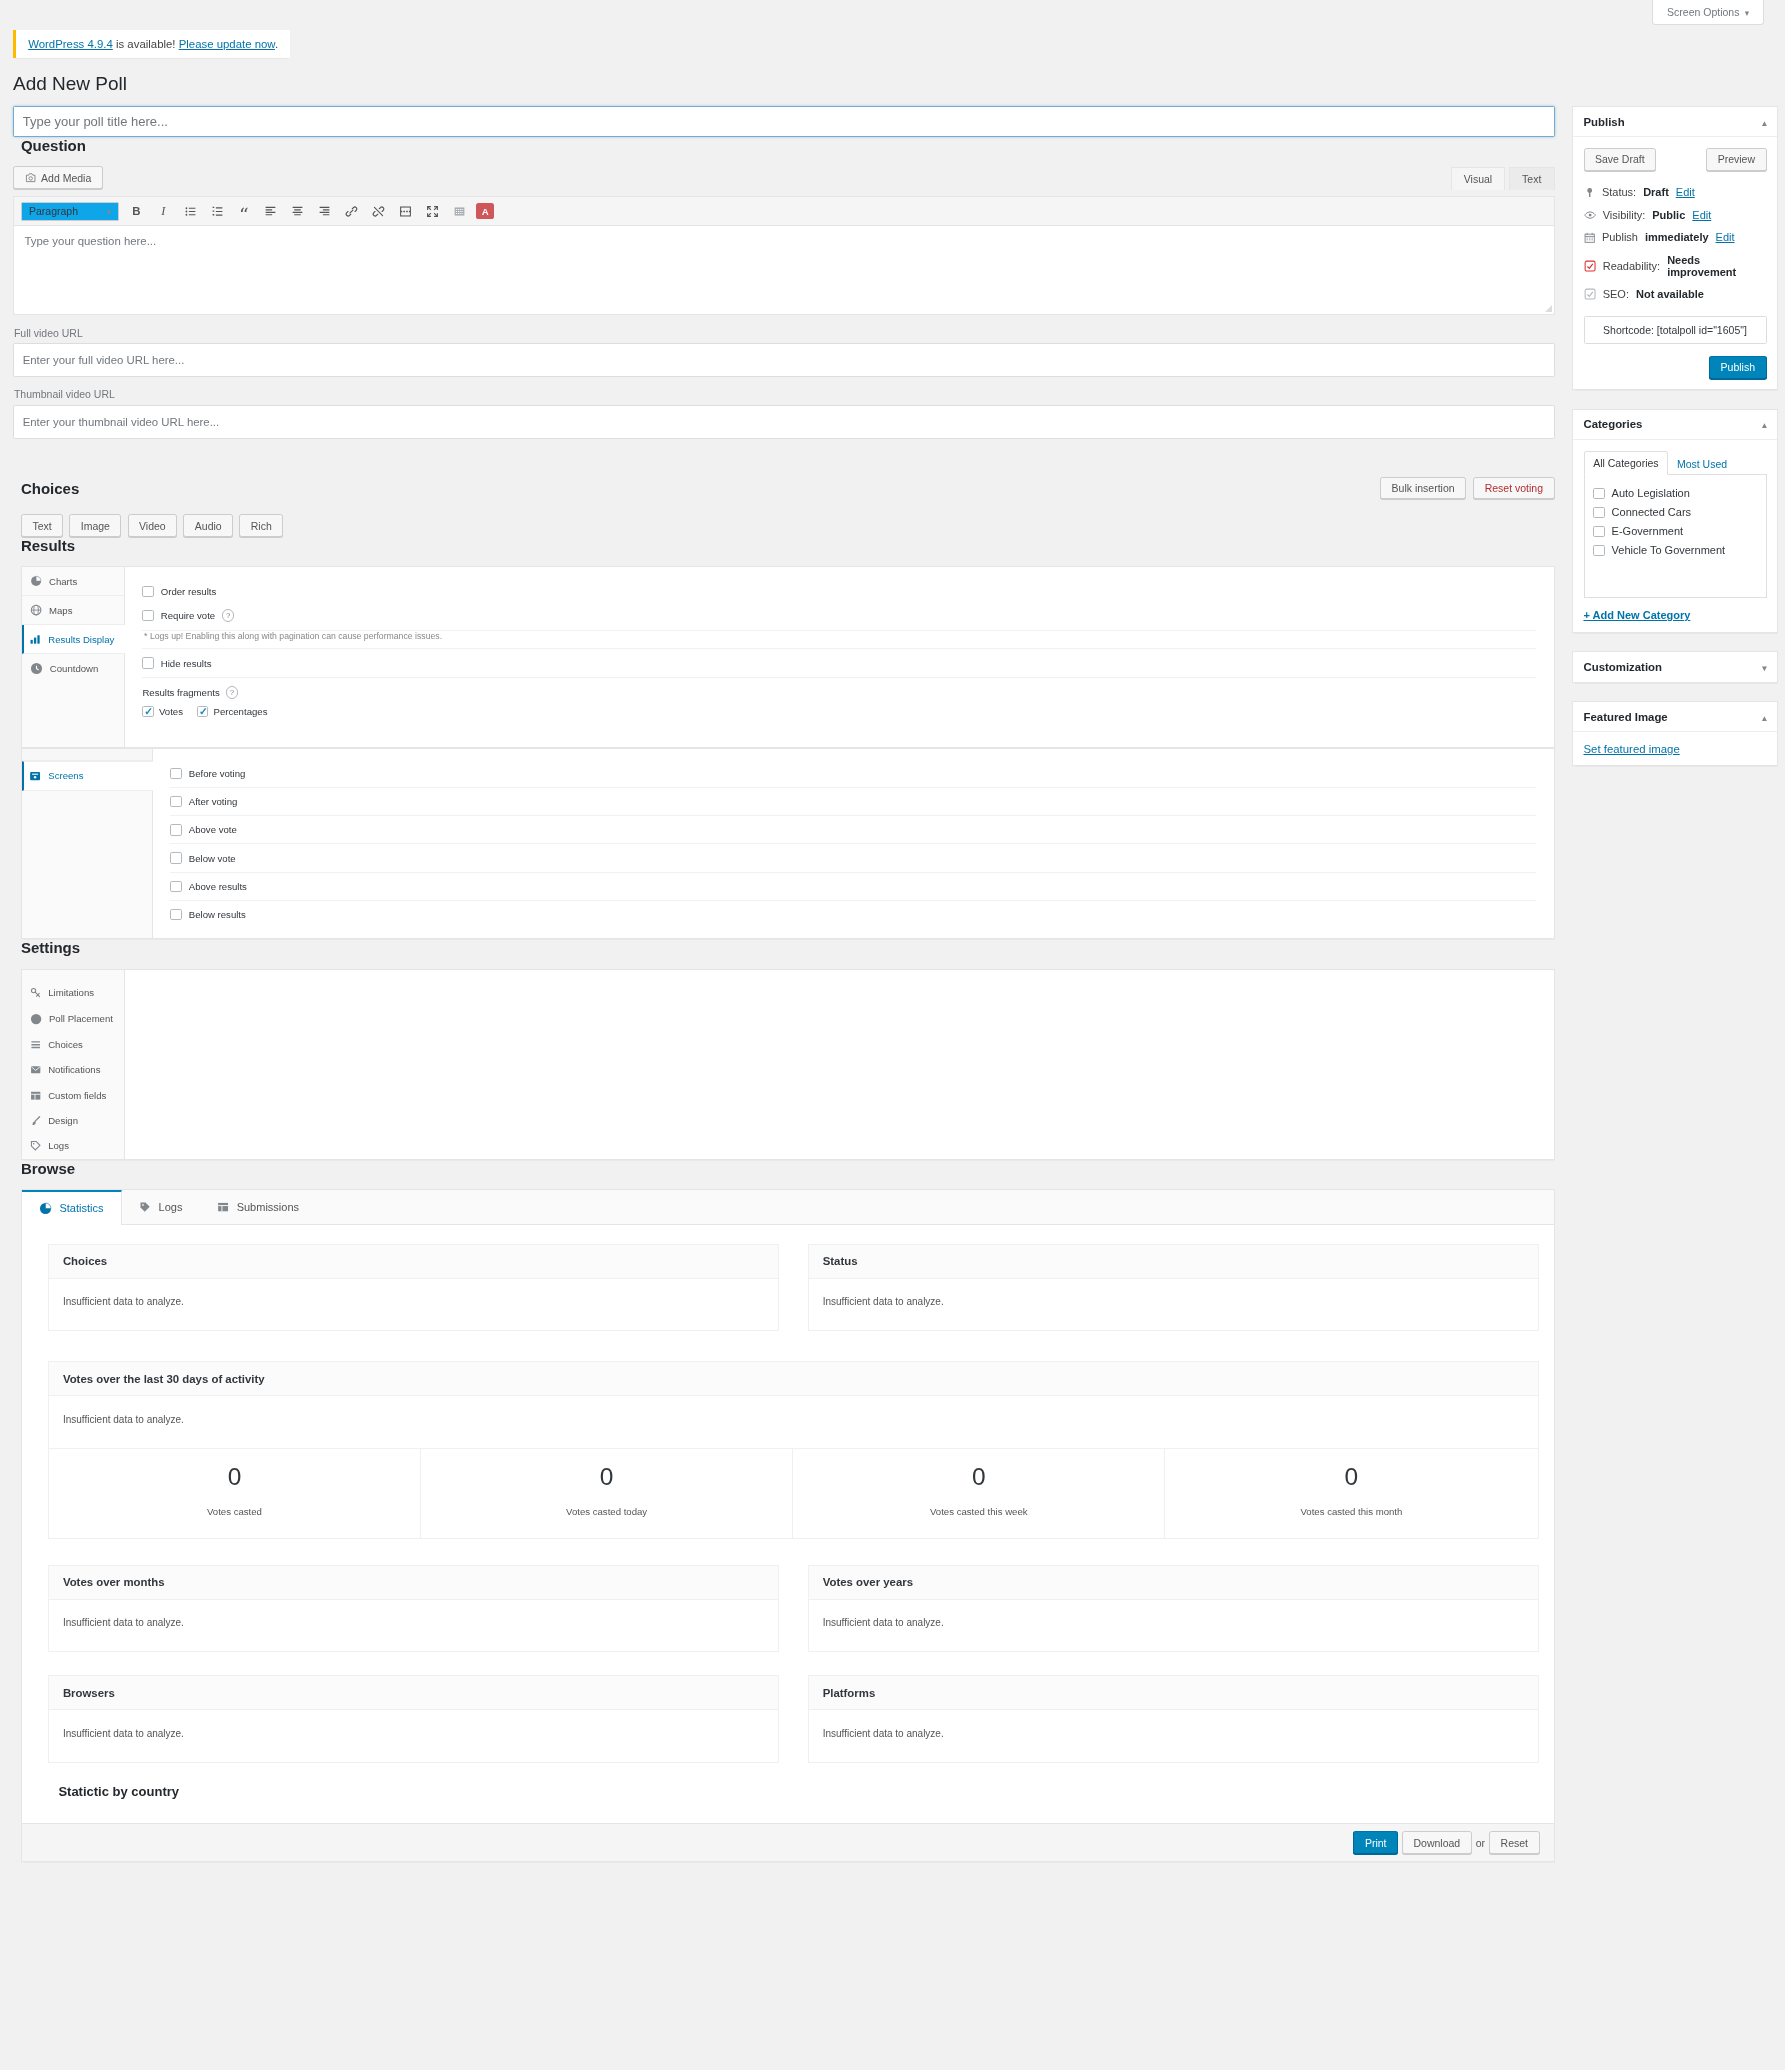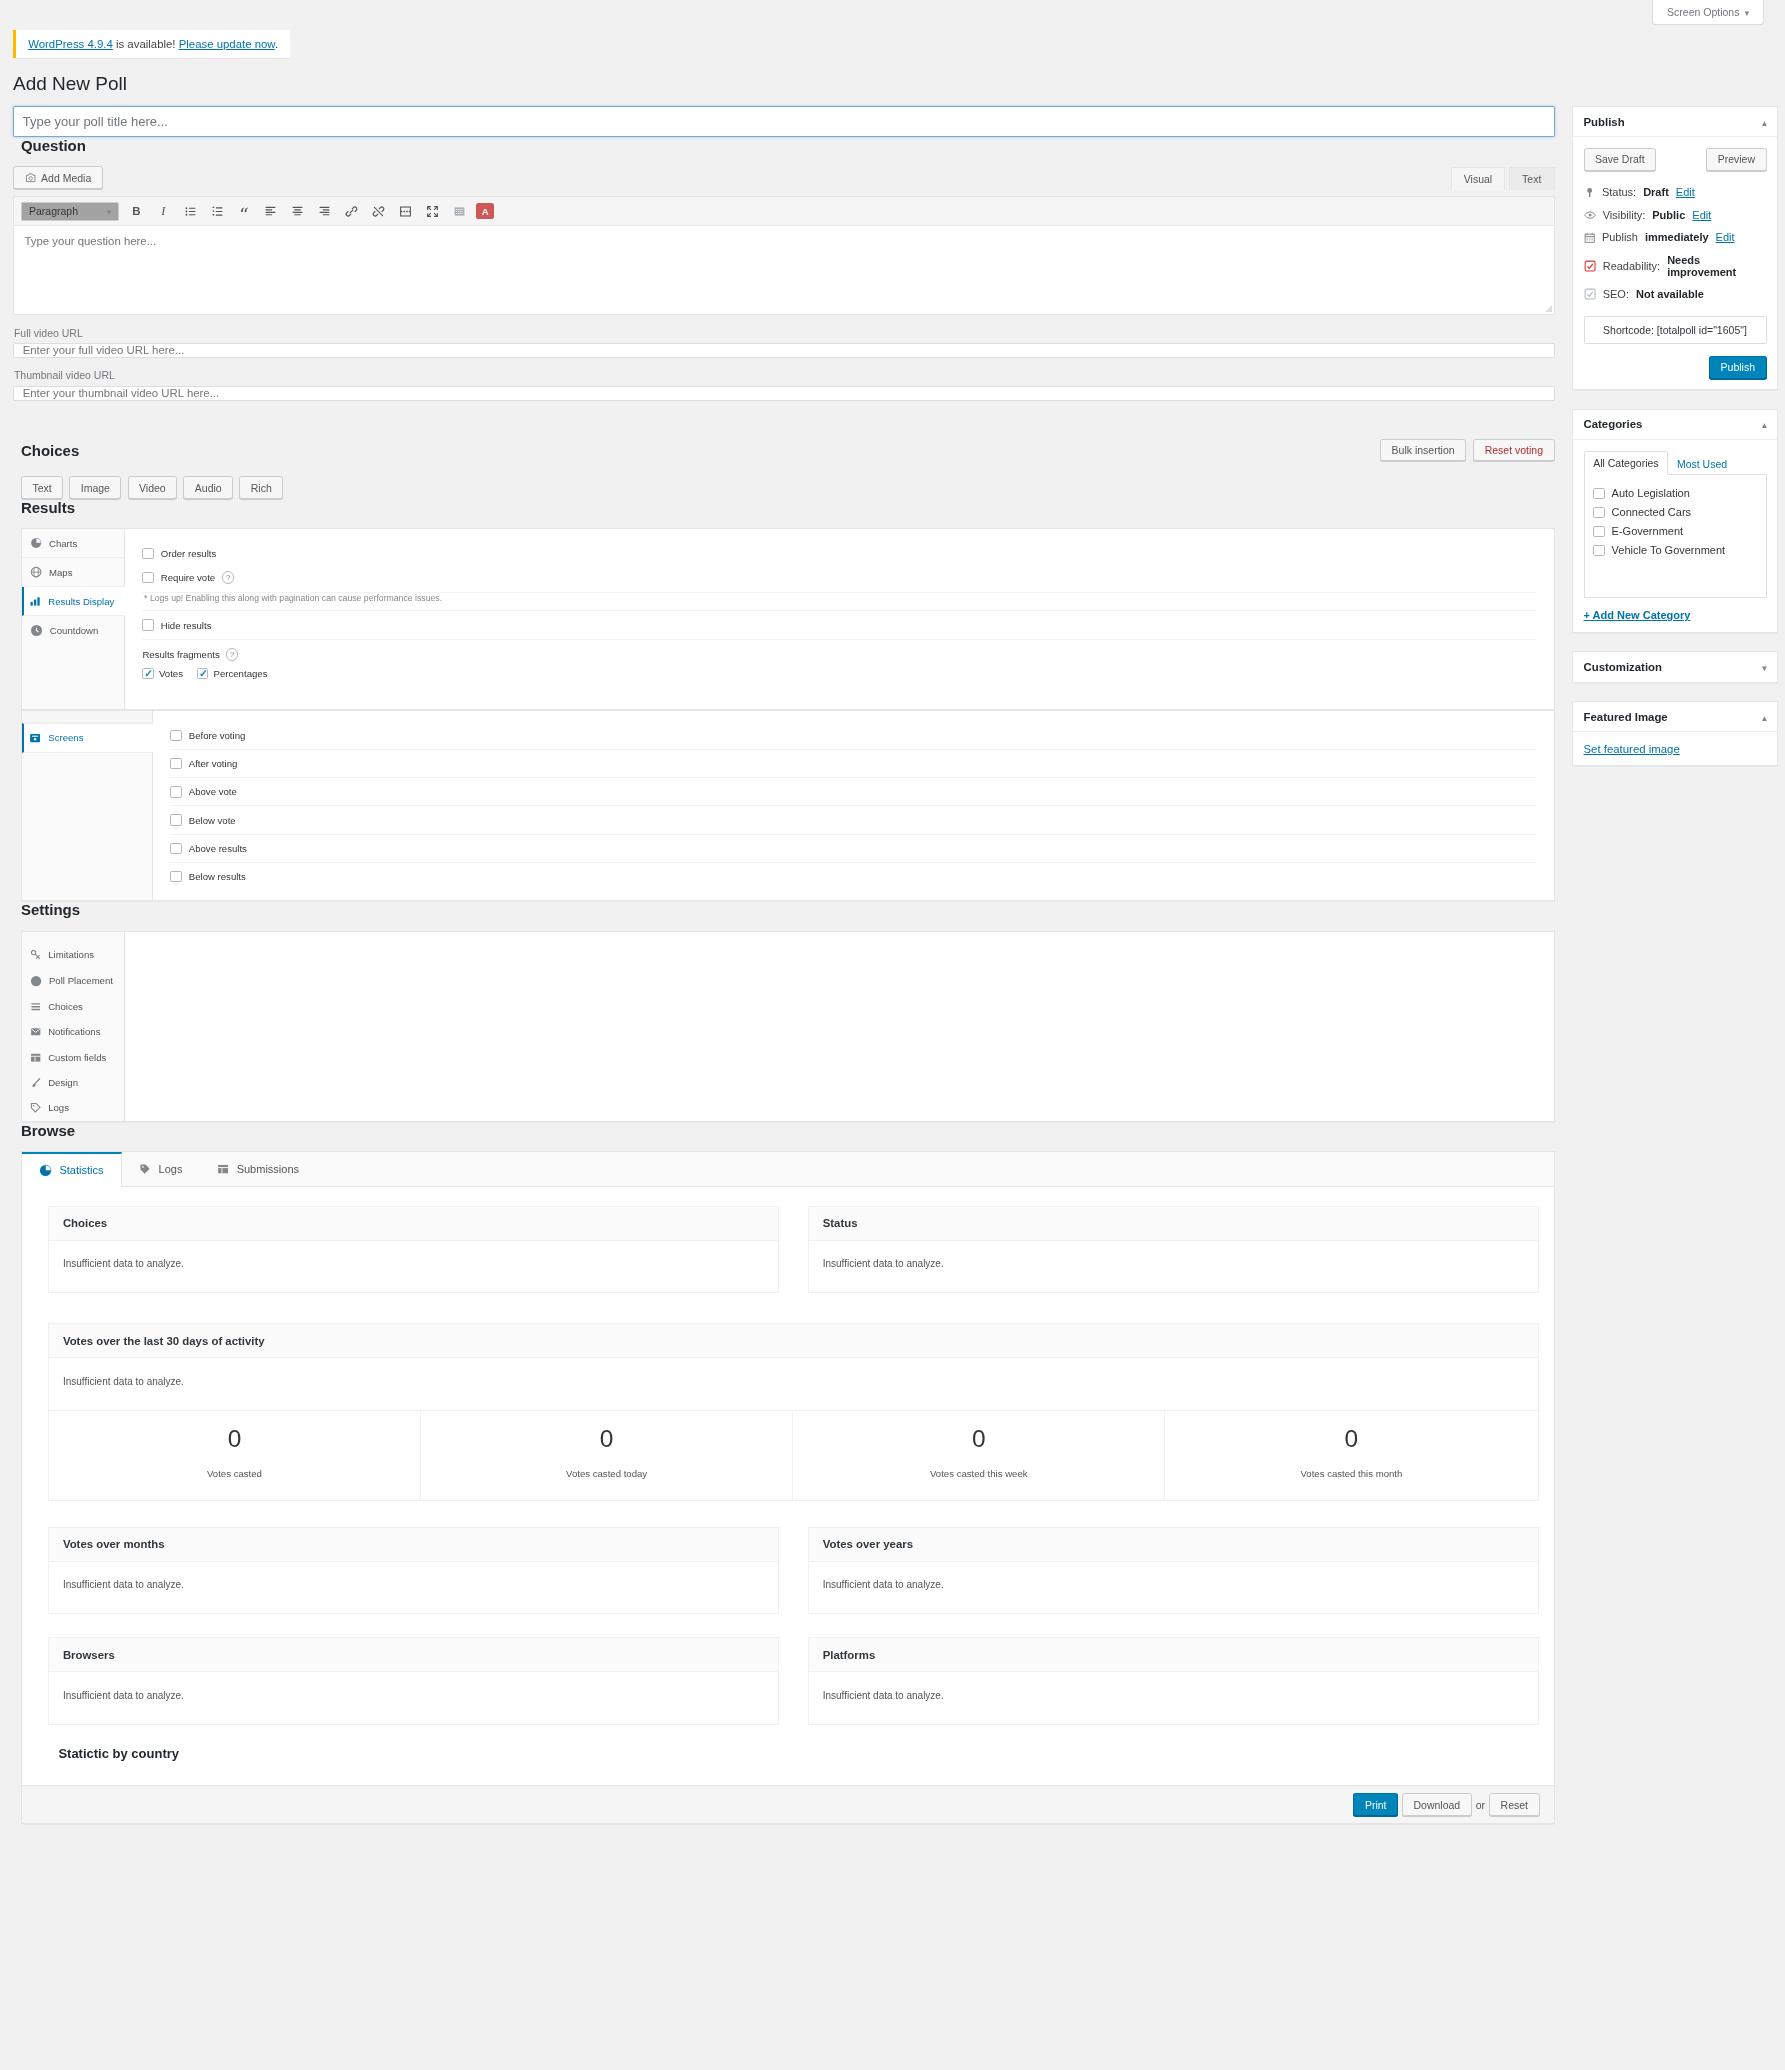--- a/index.html
+++ b/index.html
@@ -15,38 +15,38 @@
 
   .wrap { display:flex; gap:17.5px; padding:22px 7px 0 13px;margin-top:8px; }
   .main-col { flex:1; min-width:0; }
   .side-col { width:206px; flex-shrink:0; margin-top:76px; }
 
   
   .update-notice { display:inline-block; background:#fff; border-left:3.5px solid #ffba00; box-shadow:0 0.9px 0.9px rgba(0,0,0,.04); padding:7.9px 12.2px; font-size:11.4px; margin-bottom:15px; }
 
   h1.page-title { font-size:19px; font-weight:400; color:#23282d; margin-bottom:11.4px; }
 
-  input.txt { width:100%; border:0.9px solid #ddd; background:#fff; font-family:inherit; font-size:11.4px; color:#32373c; padding:0 8.7px; height:15px; border-radius:1.7px; outline:none; }
+  input.txt { width:100%; border:0.9px solid #ddd; background:#fff; font-family:inherit; font-size:11.4px; color:#32373c; padding:0 8.7px; height:34px; border-radius:1.7px; outline:none; }
   input.txt::placeholder { color:#72777c; opacity:1; }
   .title-input { height:31px !important; font-size:13px !important; border:0.9px solid #79a8d0 !important; box-shadow:0 0 2.6px rgba(30,140,190,.45); }
 
   h2.section { font-size:15px; font-weight:700; color:#23282d; margin:0 0 12.2px 7.9px; }
   .mt-q { margin-top:38px; }
 
   
   .media-row { display:flex; justify-content:space-between; align-items:flex-end; }
   .btn { display:inline-flex; align-items:center; gap:5.2px; background:#f7f7f7; border:0.9px solid #ccc; border-radius:2.6px; color:#555; font-size:10.5px; padding:4.4px 10.5px; box-shadow:0 0.9px 0 #ccc; cursor:pointer; font-family:inherit; white-space:nowrap; }
   .btn-primary { background:#0085ba; border-color:#0073aa #006799 #006799; color:#fff; box-shadow:0 0.9px 0 #006799; }
   .btn-danger-text { color:#b32d2e; }
   .editor-tabs { display:flex; gap:3.5px; margin-bottom:-0.9px; position:relative; z-index:2; }
   .etab { font-size:10.5px; color:#555; padding:5.2px 12.2px; background:#ebebeb; border:0.9px solid #e5e5e5; border-bottom:none; cursor:pointer; }
   .etab.active { background:#f5f5f5; }
   .editor { border:0.9px solid #e5e5e5; margin-top:7px; }
   .editor-toolbar { background:#f5f5f5; border-bottom:0.9px solid #e5e5e5; padding:4.4px 7px; display:flex; align-items:center; gap:7.9px; }
-  .para-select { background:#a3a3a3; border:0.9px solid #ccc; border-radius:1.7px; font-size:10.5px; color:#32373c; padding:2.6px 7px; width:98px; display:flex; justify-content:space-between; align-items:center; cursor:pointer; }
+  .para-select { background:#0ea5e9; border:0.9px solid #ccc; border-radius:1.7px; font-size:10.5px; color:#32373c; padding:2.6px 7px; width:98px; display:flex; justify-content:space-between; align-items:center; cursor:pointer; }
   .tbtn { width:19px; height:17.5px; display:inline-flex; align-items:center; justify-content:center; color:#555; cursor:pointer; flex-shrink:0; }
   .tb-b { font-weight:700; font-size:11.4px; }
   .tb-i { font-style:italic; font-family:"Liberation Serif",serif; font-size:12.2px; }
   .tb-quote::after { content:"“"; font-family:"DejaVu Serif",serif; font-size:19px; line-height:7px; color:#555; margin-top:7px; }
   .tb-a { background:#cf5659; border-radius:2.6px; color:#fff; font-weight:700; font-size:9.6px; width:17.5px; height:15.7px; }
   .editor-body { background:#fff; height:88px; padding:8.7px 10.5px; position:relative; font-size:11.4px; }
   .ph { color:#72777c; }
   .resize-handle { position:absolute; right:1.7px; bottom:1.7px; width:0; height:0; border-left:7.9px solid transparent; border-bottom:7.9px solid #ddd; }
 
   .field-label { display:block; font-size:10.5px; color:#72777c; margin:11.4px 0 4.4px 0.9px; }

